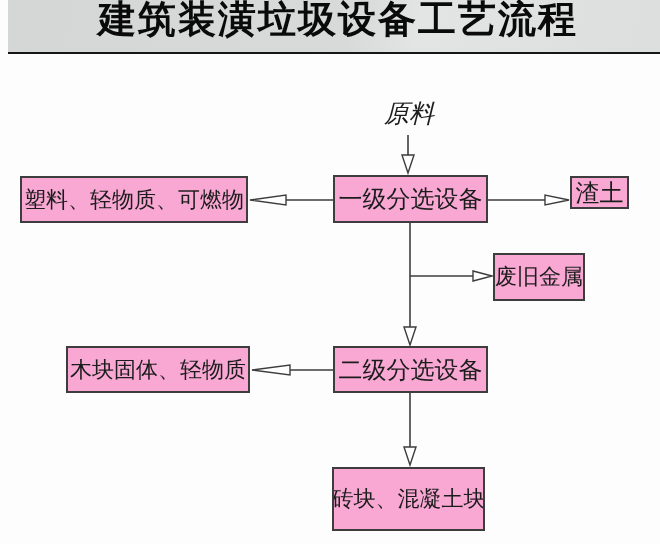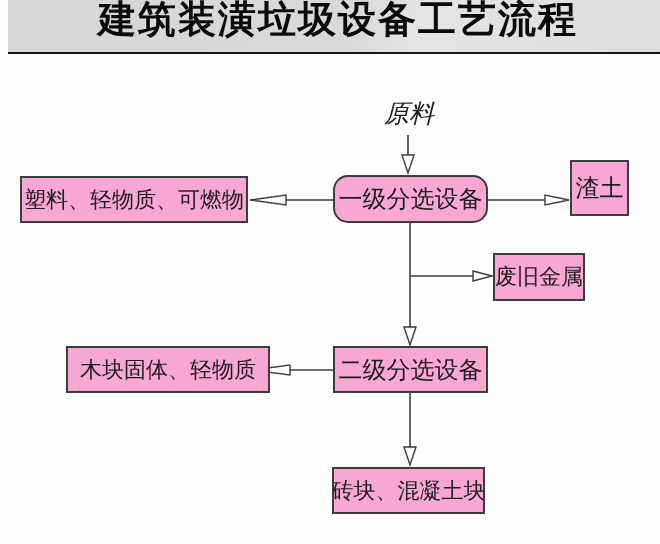--- a/index.html
+++ b/index.html
@@ -23,26 +23,26 @@
     display:flex;align-items:center;justify-content:center;
     font-size:25px;color:#1c1c1c;font-style:italic;
   }
   .box{
     position:absolute;background:#f9a8d4;border:2px solid #3d3d3d;
     box-sizing:border-box;display:flex;align-items:center;justify-content:center;
     color:#1c1c1c;font-size:22px;line-height:1;white-space:nowrap;overflow:hidden;
   }
   .box--lg{font-size:24px;}
   .box-plastic  {left:20px; top:176px;width:228px;height:47px;}
-  .box-primary  {left:333px;top:175px;width:155px;height:48px;border-radius:15px;}
-  .box-slag     {left:570px;top:160px;width:59px; height:56px;justify-content:center;}
+  .box-primary  {left:333px;top:175px;width:155px;height:48px;}
+  .box-slag     {left:570px;top:176px;width:59px; height:33px;justify-content:center;}
   .box-metal    {left:493px;top:253px;width:92px; height:48px;}
   .box-secondary{left:333px;top:346px;width:155px;height:47px;}
-  .box-wood     {left:66px; top:346px;width:204px;height:47px;}
-  .box-brick    {left:332px;top:467px;width:153px;height:47px;}
+  .box-wood     {left:66px; top:346px;width:184px;height:47px;}
+  .box-brick    {left:332px;top:467px;width:153px;height:64px;}
   .connectors{position:absolute;left:0;top:0;width:660px;height:544px;pointer-events:none;}
   .connectors line{stroke:#3d3d3d;stroke-width:1.6;}
   .connectors polygon{fill:#ffffff;stroke:#3d3d3d;stroke-width:1.4;stroke-linejoin:miter;}
 </style>
 </head>
 <body>
 
 <div class="page">
 
   <div class="header">

